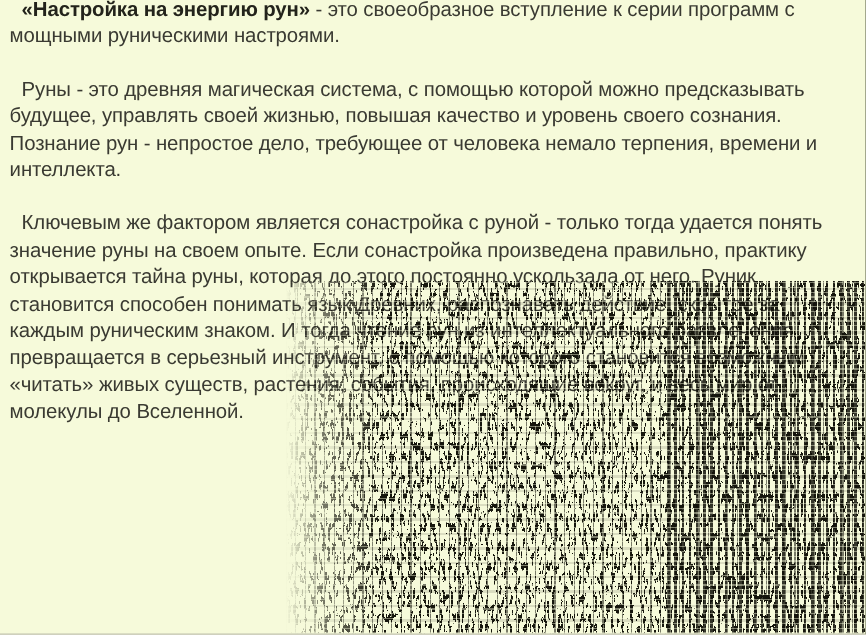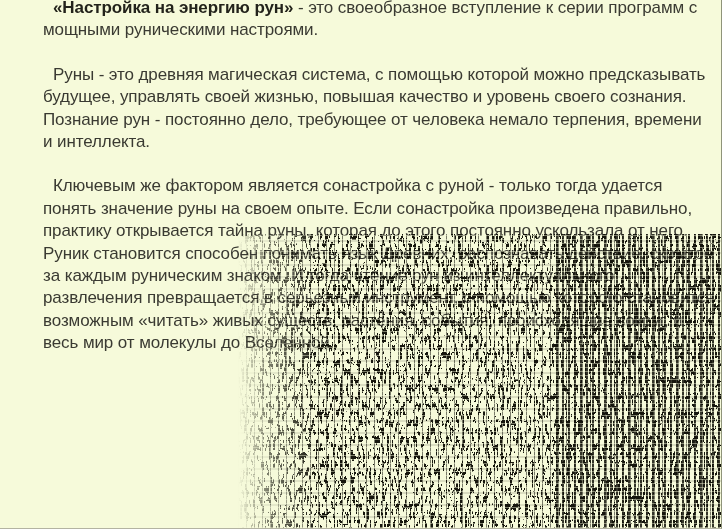--- a/index.html
+++ b/index.html
@@ -8,21 +8,20 @@
   .page {
     position: relative;
     width: 722px;
     height: 529px;
     overflow: hidden;
     background: #f6fada;
     box-sizing: border-box;
     border-right: 1px solid #8f947a;
     border-bottom: 1px solid #b3b3a2;
     font-family: "Liberation Sans", sans-serif;
-    padding-left: 35px;
   }
 
   .content {
     position: relative;
     margin-top: -3px;
     padding: 0 6px 0 8px;
     font-size: 17px;
     line-height: 22.4px;
     letter-spacing: -0.1px;
     color: #3a3a32;
@@ -72,21 +71,21 @@
     width: 1px;
   }
 </style>
 </head>
 <body>
 
 <div class="page">
 
   <div class="content">
     <p><b>«Настройка на энергию рун»</b><span>  - это своеобразное вступление к серии программ с мощными руническими настроями.</span></p>
-    <p>Руны - это древняя магическая система, с помощью которой можно предсказывать будущее, управлять своей жизнью, повышая качество и уровень своего сознания. Познание рун - постоянно дело, требующее от человека немало терпения, времени и интеллекта.</p>
+    <p>Руны - это древняя магическая система, с помощью которой можно предсказывать будущее, управлять своей жизнью, повышая качество и уровень своего сознания. Познание рун - непростое дело, требующее от человека немало терпения, времени и интеллекта.</p>
     <p>Ключевым же фактором является сонастройка с руной - только тогда удается понять значение руны на своем опыте. Если сонастройка произведена правильно, практику открывается тайна руны, которая до этого постоянно ускользала от него. Руник становится способен понимать язык Древних, распознавать действие, скрытое за каждым руническим знаком. И тогда чтение рун из интеллектуального развлечения превращается в серьезный инструмент, с помощью которого становится возможным «читать» живых существ, растения, события, происходящие вокруг, и весь мир от молекулы до Вселенной.</p>
   </div>
 
   <div class="noise">
     <div class="noise-svg">
       <svg width="100%" height="100%" preserveAspectRatio="none" xmlns="http://www.w3.org/2000/svg">
         <defs>
           <filter id="dither" x="0%" y="0%" width="100%" height="100%">
             <feTurbulence type="fractalNoise" baseFrequency="0.45 0.12" numOctaves="3" seed="11" stitchTiles="stitch" result="t"></feTurbulence>
             <feColorMatrix in="t" type="matrix" values="0 0 0 0 0

